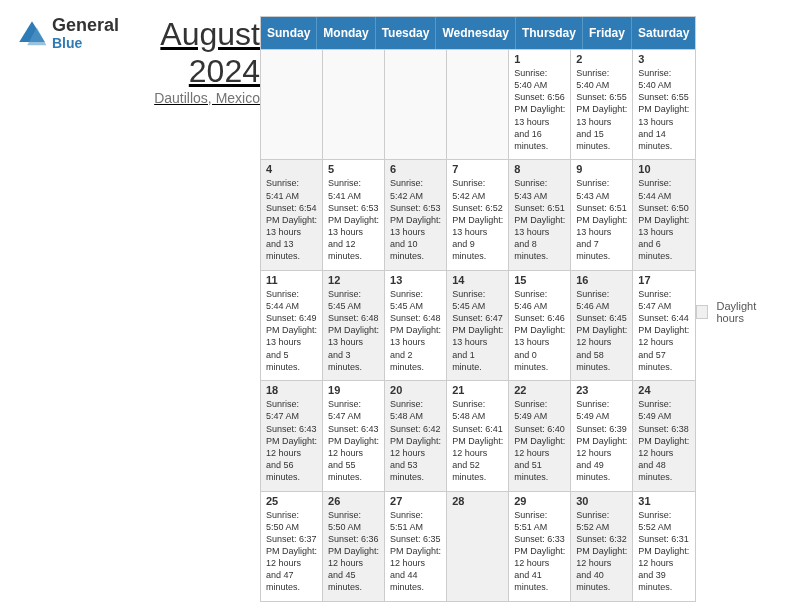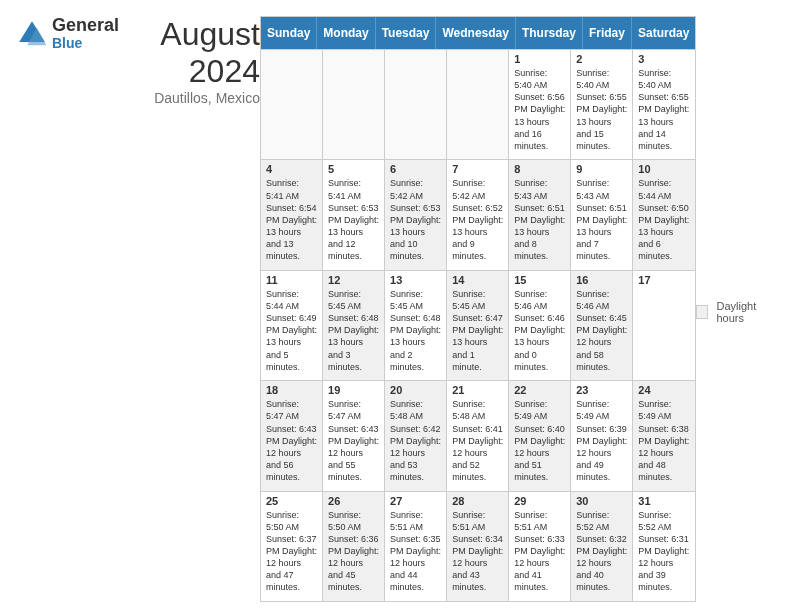--- a/index.html
+++ b/index.html
@@ -42,20 +42,21 @@
       font-size: 14px;
       font-weight: bold;
       color: #2e7bb5;
     }
     .logo-icon {
       width: 32px;
       height: 32px;
     }
     .title-block {
       text-align: right;
+      text-decoration: underline;
     }
     .main-title {
       font-size: 32px;
       font-weight: normal;
       color: #333;
     }
     .subtitle {
       font-size: 14px;
       color: #737373;
     }
@@ -275,20 +276,24 @@
           </div>
           <div class="cal-cell shaded">
             <div class="day-number">16</div>
             <div class="day-info">Sunrise: 5:46 AM
 Sunset: 6:45 PM
 Daylight: 12 hours
 and 58 minutes.</div>
           </div>
           <div class="cal-cell">
             <div class="day-number">17</div>
+            <div class="day-info">Sunrise: 5:47 AM
+Sunset: 6:44 PM
+Daylight: 12 hours
+and 57 minutes.</div>
           </div>
         </div>
         <div class="cal-row">
           <div class="cal-cell shaded">
             <div class="day-number">18</div>
             <div class="day-info">Sunrise: 5:47 AM
 Sunset: 6:43 PM
 Daylight: 12 hours
 and 56 minutes.</div>
           </div>
@@ -352,24 +357,20 @@
           </div>
           <div class="cal-cell">
             <div class="day-number">27</div>
             <div class="day-info">Sunrise: 5:51 AM
 Sunset: 6:35 PM
 Daylight: 12 hours
 and 44 minutes.</div>
           </div>
           <div class="cal-cell shaded">
             <div class="day-number">28</div>
-            <div class="day-info">Sunrise: 5:51 AM
-Sunset: 6:34 PM
-Daylight: 12 hours
-and 43 minutes.</div>
           </div>
           <div class="cal-cell">
             <div class="day-number">29</div>
             <div class="day-info">Sunrise: 5:51 AM
 Sunset: 6:33 PM
 Daylight: 12 hours
 and 41 minutes.</div>
           </div>
           <div class="cal-cell shaded">
             <div class="day-number">30</div>

